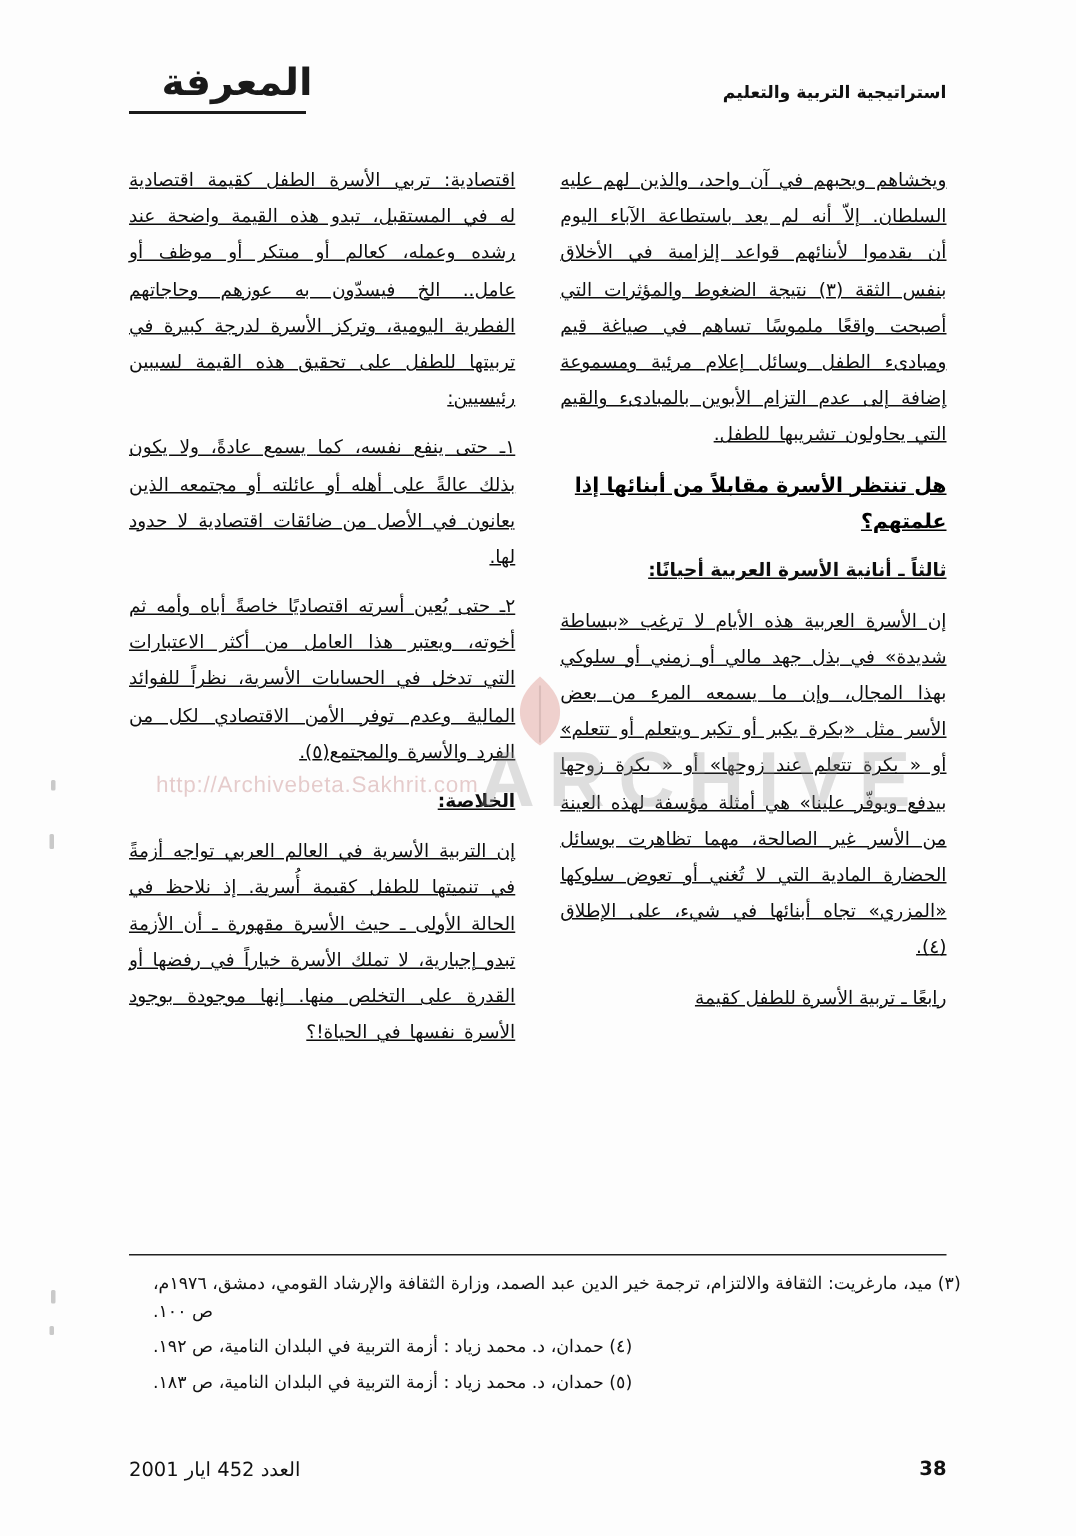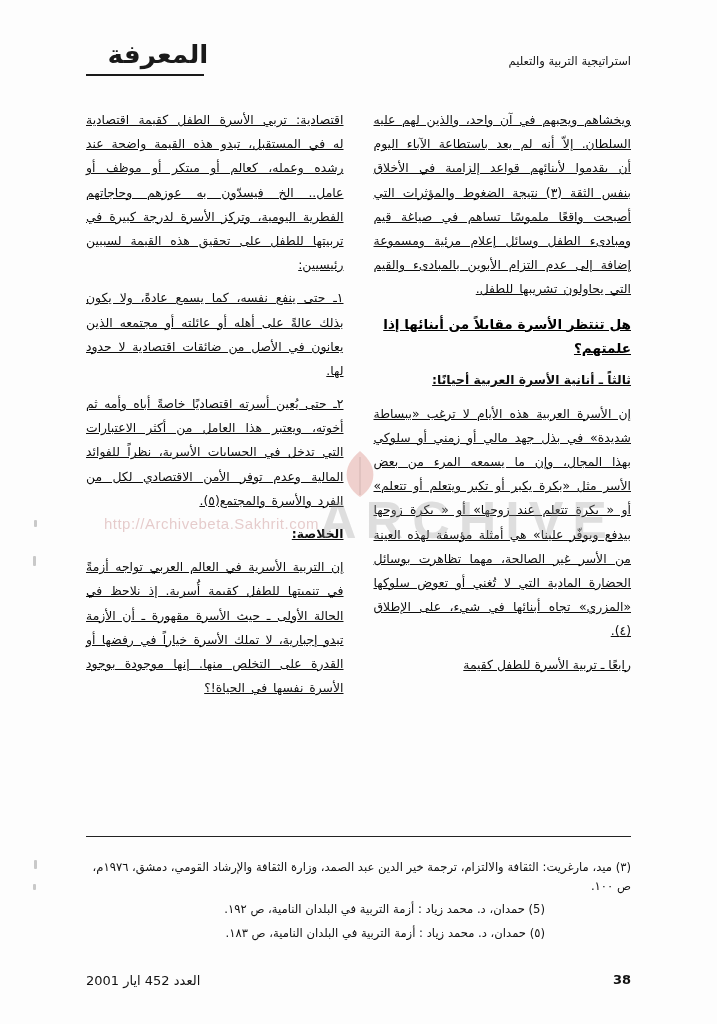--- a/index.html
+++ b/index.html
@@ -28,21 +28,21 @@
     top: 44px;
     left: 86px;
     right: 86px;
     height: 40px;
   }
   .header-title {
     position: absolute;
     right: 0;
     top: 10px;
     font-size: 11.5px;
-    font-weight: normal;
+    font-weight: bold;
     color: #111;
     letter-spacing: 0;
     font-family: "DejaVu Sans", sans-serif;
   }
   .magazine-logo {
     position: absolute;
     left: 0;
     top: -4px;
     width: 120px;
     height: 40px;
@@ -111,24 +111,23 @@
     position: absolute;
     left: 86px;
     top: 836px;
     width: 545px;
     height: 1px;
     background: #222;
   }
   .footnotes {
     position: absolute;
     top: 846px;
-    left: 86px;
+    left: 102px;
     width: 545px;
-    text-align: right;
-    margin-top: 12px;
+    text-align: left;
   }
   .footnotes p {
     margin: 0 0 5px 0;
     font-size: 11.6px;
     line-height: 1.6;
     font-family: "DejaVu Sans", sans-serif;
     color: #111;
   }
   .footnotes p.indent {
     padding-right: 86px;
@@ -248,21 +247,21 @@
       <path d="M27 4 C18 12 12 20 14 32 C16 42 24 48 27 50 C30 48 38 42 40 32 C42 20 36 12 27 4 Z" fill="#c0392b" opacity="0.75"></path>
       <path d="M27 10 L27 48" stroke="#8d2a20" stroke-width="1.4" fill="none"></path>
     </svg>
     <div class="wm-main">ARCHIVE</div>
     <div class="wm-sub">http://Archivebeta.Sakhrit.com</div>
   </div>
 
   <div class="footnote-rule"></div>
   <div class="footnotes">
     <p>(٣) ميد، مارغريت: الثقافة والالتزام، ترجمة خير الدين عبد الصمد، وزارة الثقافة والإرشاد القومي، دمشق، ١٩٧٦م، ص ١٠٠.</p>
-    <p class="indent">(5) حمدان، د. محمد زياد : أزمة التربية في البلدان النامية، ص ١٩٢.</p>
+    <p class="indent">(٤) حمدان، د. محمد زياد : أزمة التربية في البلدان النامية، ص ١٩٢.</p>
     <p class="indent">(٥) حمدان، د. محمد زياد : أزمة التربية في البلدان النامية، ص ١٨٣.</p>
   </div>
 
   <div class="footer">
     <div class="footer-issue">العدد 452 ايار 2001</div>
     <div class="footer-page">38</div>
   </div>
 
 </div>
 

